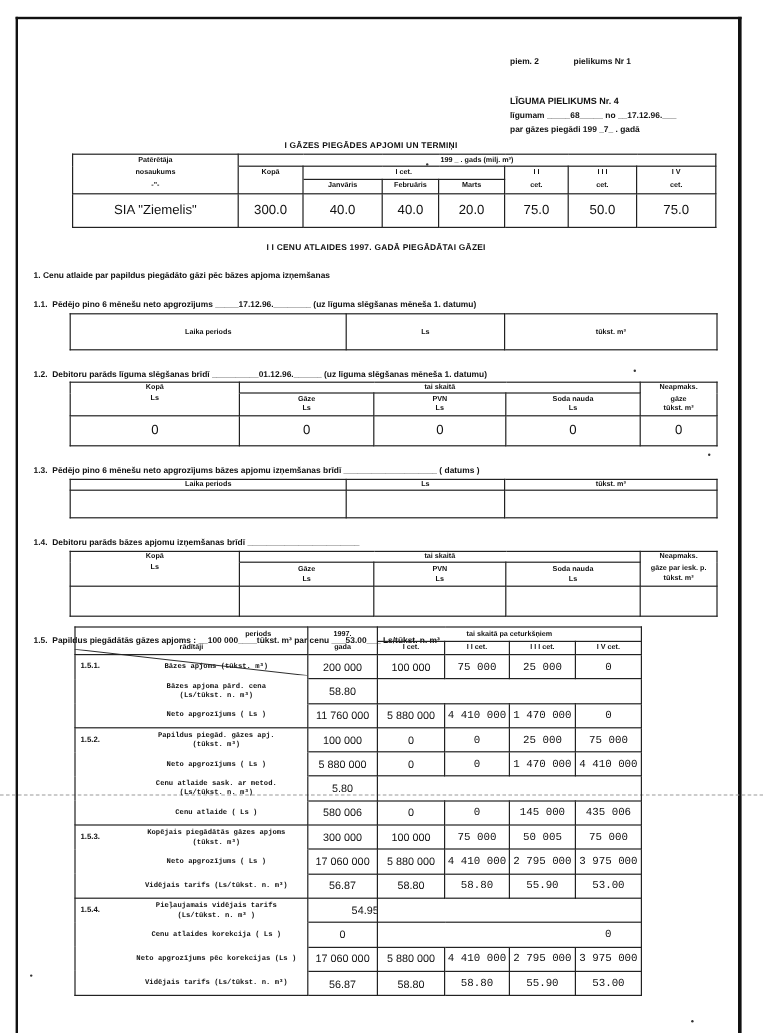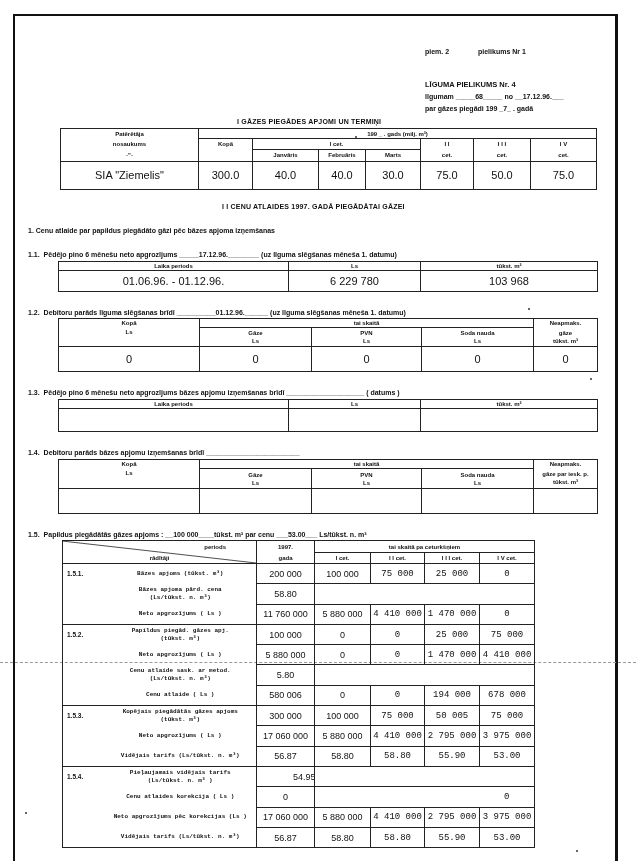--- a/index.html
+++ b/index.html
@@ -86,21 +86,21 @@
     <td class="h">Marts</td>
     <td class="h noline-top">cet.</td>
     <td class="h noline-top">cet.</td>
     <td class="h noline-top">cet.</td>
   </tr>
   <tr style="height:28px">
     <td class="v">SIA "Ziemelis"</td>
     <td class="v">300.0</td>
     <td class="v">40.0</td>
     <td class="v">40.0</td>
-    <td class="v">30.0</td>
+    <td class="v">20.0</td>
     <td class="v">75.0</td>
     <td class="v">50.0</td>
     <td class="v">75.0</td>
   </tr>
 </tbody>
   </table>
 
 <div class="abs title" style="left:222px;top:203px;">I I  CENU ATLAIDES 1997. GADĀ PIEGĀDĀTAI GĀZEI</div>
 <div class="abs small" style="left:28px;top:227px;">1.   Cenu atlaide par papildus piegādāto gāzi pēc bāzes apjoma izņemšanas</div>
 
@@ -114,25 +114,20 @@
   <colgroup>
       <col style="width:230px">
       <col style="width:132px">
       <col style="width:177px">
     </colgroup>
   <tbody>
       <tr style="height:9px">
     <td class="h">Laika periods</td>
     <td class="h">Ls</td>
     <td class="h">tūkst. m³</td>
-  </tr>
-  <tr>
-    <td class="v">01.06.96. - 01.12.96.</td>
-    <td class="v">6 229 780</td>
-    <td class="v">103 968</td>
   </tr>
 </tbody>
   </table>
 
 <div class="abs small" style="left:28px;top:309px;">
   <span>1.2.</span>&nbsp;
   <span>Debitoru parāds līguma slēgšanas brīdī</span>
   <span>__________01.12.96.______</span>
   <span>(uz līguma slēgšanas mēneša 1. datumu)</span>
 </div>
@@ -230,21 +225,21 @@
   </table>
 
 <div class="abs small" style="left:28px;top:531px;">
   <span>1.5.</span>&nbsp;
   <span>Papildus piegādātās gāzes apjoms :</span>
   <span>__100 000____</span><span>tūkst. m³ par cenu</span>
   <span>___53.00___</span>
   <span>Ls/tūkst. n. m³</span>
 </div>
 
-<table class="doc" id="t15" style="left:62px;top:540px;width:472px;">
+<table class="doc" id="t15" style="left:62px;top:522px;width:472px;">
   <colgroup>
     <col style="width:42px">
       <col style="width:152px">
       <col style="width:58px">
     <col style="width:56px">
       <col style="width:54px">
       <col style="width:55px">
       <col style="width:55px">
   </colgroup>
   <thead>
@@ -322,22 +317,22 @@
         <td class="v2">5.80</td>
         <td colspan="4"></td>
       </tr>
       <tr style="height: 20.3px;">
         <td class="lbl noline-l noline-top">
           <div>Cenu atlaide ( Ls )</div>
         </td>
         <td class="v2">580 006</td>
         <td class="v2">0</td>
         <td class="v2 noline-l">0</td>
-        <td class="v2 noline-l">194 000</td>
-        <td class="v2 noline-l">678 000</td>
+        <td class="v2 noline-l">145 000</td>
+        <td class="v2 noline-l">435 006</td>
       </tr>
       <tr style="height: 20.3px;">
         <td class="num noline-r" rowspan="3" style="vertical-align: top; padding-top: 6px; border-top: 1.5px solid rgb(17, 17, 17);">1.5.3.</td>
         <td class="lbl noline-l noline-bottom" style="border-top: 1.5px solid rgb(17, 17, 17);">
           <div>Kopējais piegādātās gāzes apjoms</div>
           <div>(tūkst. m³)</div>
         </td>
         <td class="v2" style="border-top: 1.5px solid rgb(17, 17, 17); margin-left: 41px;">300 000</td>
         <td class="v2" style="border-top: 1.5px solid rgb(17, 17, 17);">100 000</td>
         <td class="v2 noline-l" style="border-top: 1.5px solid rgb(17, 17, 17);">75 000</td>

